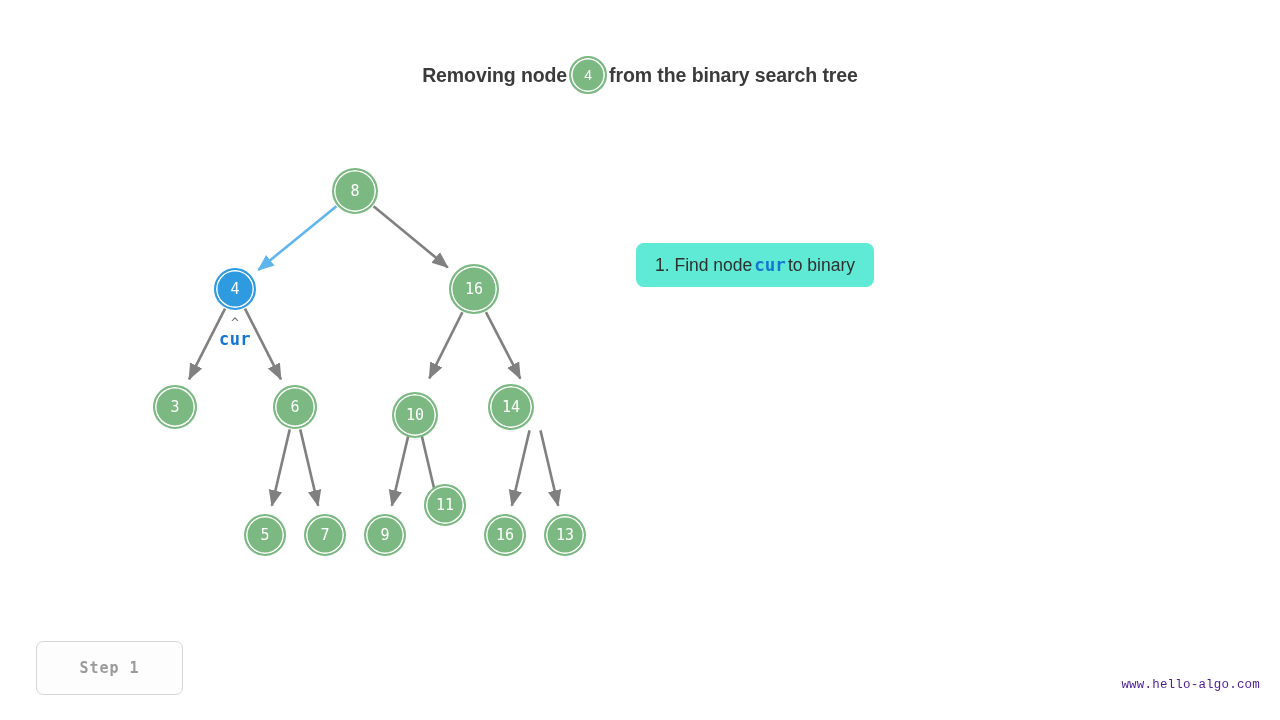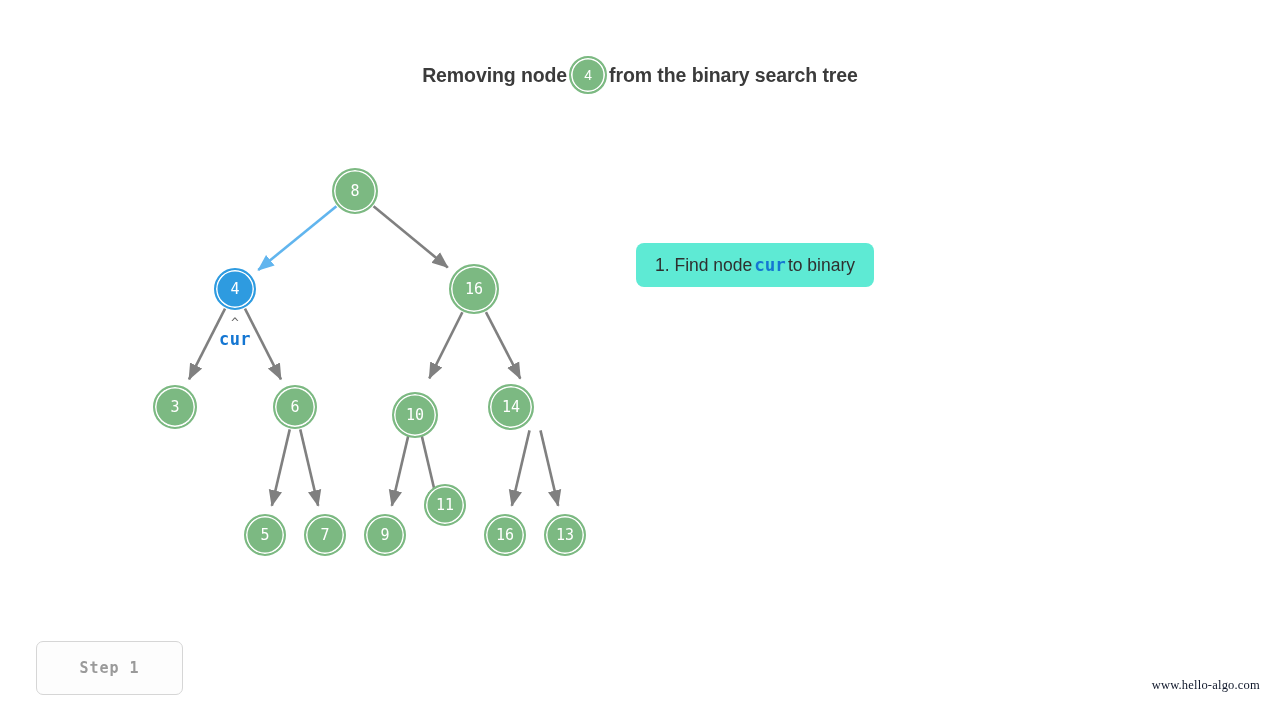--- a/index.html
+++ b/index.html
@@ -159,23 +159,23 @@
     font-weight: bold;
     color: #9a9a9a;
     letter-spacing: 1px;
   }
 
   
   #watermark {
     position: absolute;
     right: 20px;
     top: 678px;
-    font-family: Liberation Serif, serif;
+    font-family: Liberation Mono, monospace;
     font-size: 12.5px;
-    color: #0f172a;
+    color: #4c1d95;
     letter-spacing: 0.2px;
   }
 </style>
 </head>
 <body>
 
 <div id="title-bar">
   <span class="title-text">Removing node</span>
   <span class="title-node">4</span>
   <span class="title-text">from the binary search tree</span>

